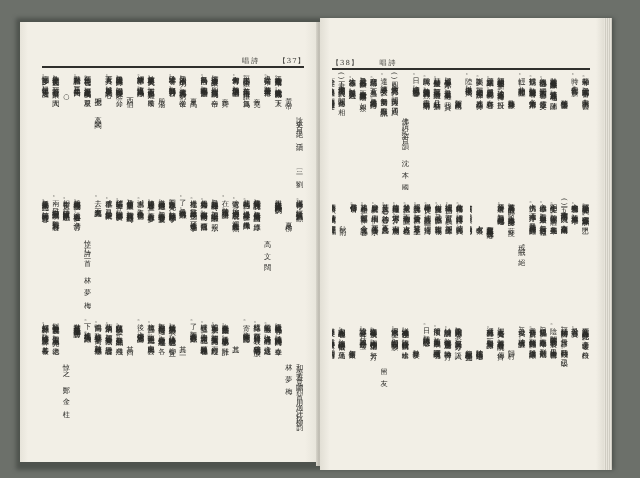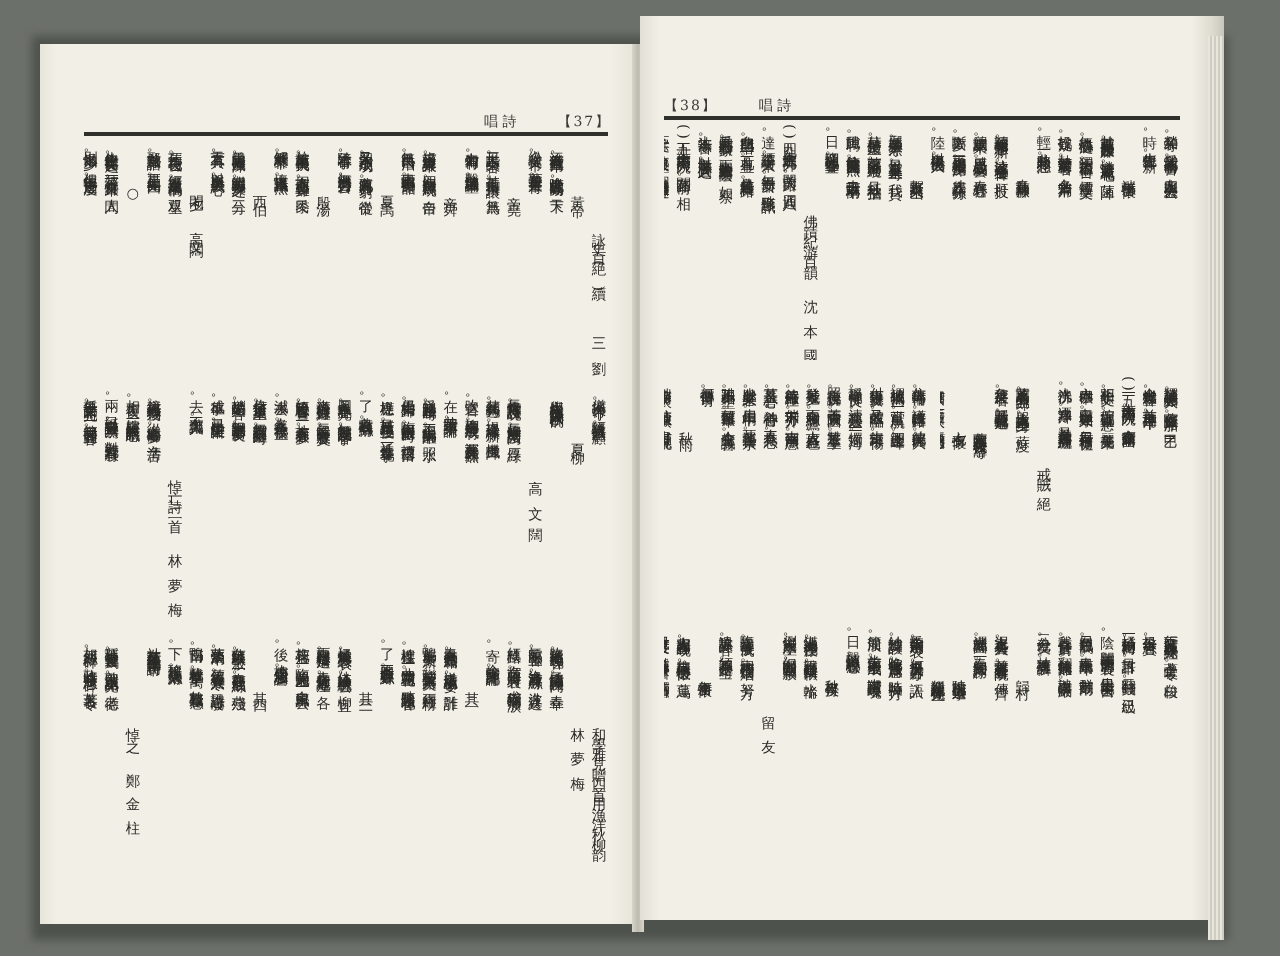--- a/index.html
+++ b/index.html
@@ -12,21 +12,21 @@
   .book-shadow {
     position:absolute; left:16px; top:18px; width:598px; height:452px;
     background:#4e524d; filter:blur(2px);
   }
   .page {
     position:absolute; background:#f1eee5; overflow:hidden;
   }
   .page.left { left:20px; top:22px; width:300px; height:440px;
     background:linear-gradient(90deg,#e7e4da 0px,#f2efe6 8px,#f2efe6 285px,#e4e1d7 300px);
     box-shadow: -2px 0 0 #dcd9cf inset; }
-  .page.right { left:320px; top:8px; width:292px; height:452px;
+  .page.right { left:320px; top:18px; width:292px; height:452px;
     background:linear-gradient(90deg,#e2dfd5 0px,#f2efe6 10px,#f2efe6 276px,#dddad0 286px,#c9c6bc 292px); }
   .page-edge {
     position:absolute; top:18px; left:604px; width:8px; height:452px;
     background:repeating-linear-gradient(90deg,#e8e5dc 0,#e8e5dc 1px,#cfccc2 1px,#cfccc2 2px);
   }
   .gutter {
     position:absolute; left:316px; top:22px; width:6px; height:444px;
     background:linear-gradient(90deg,#d8d5cb,#bdbab0,#d8d5cb);
   }
   .header {

